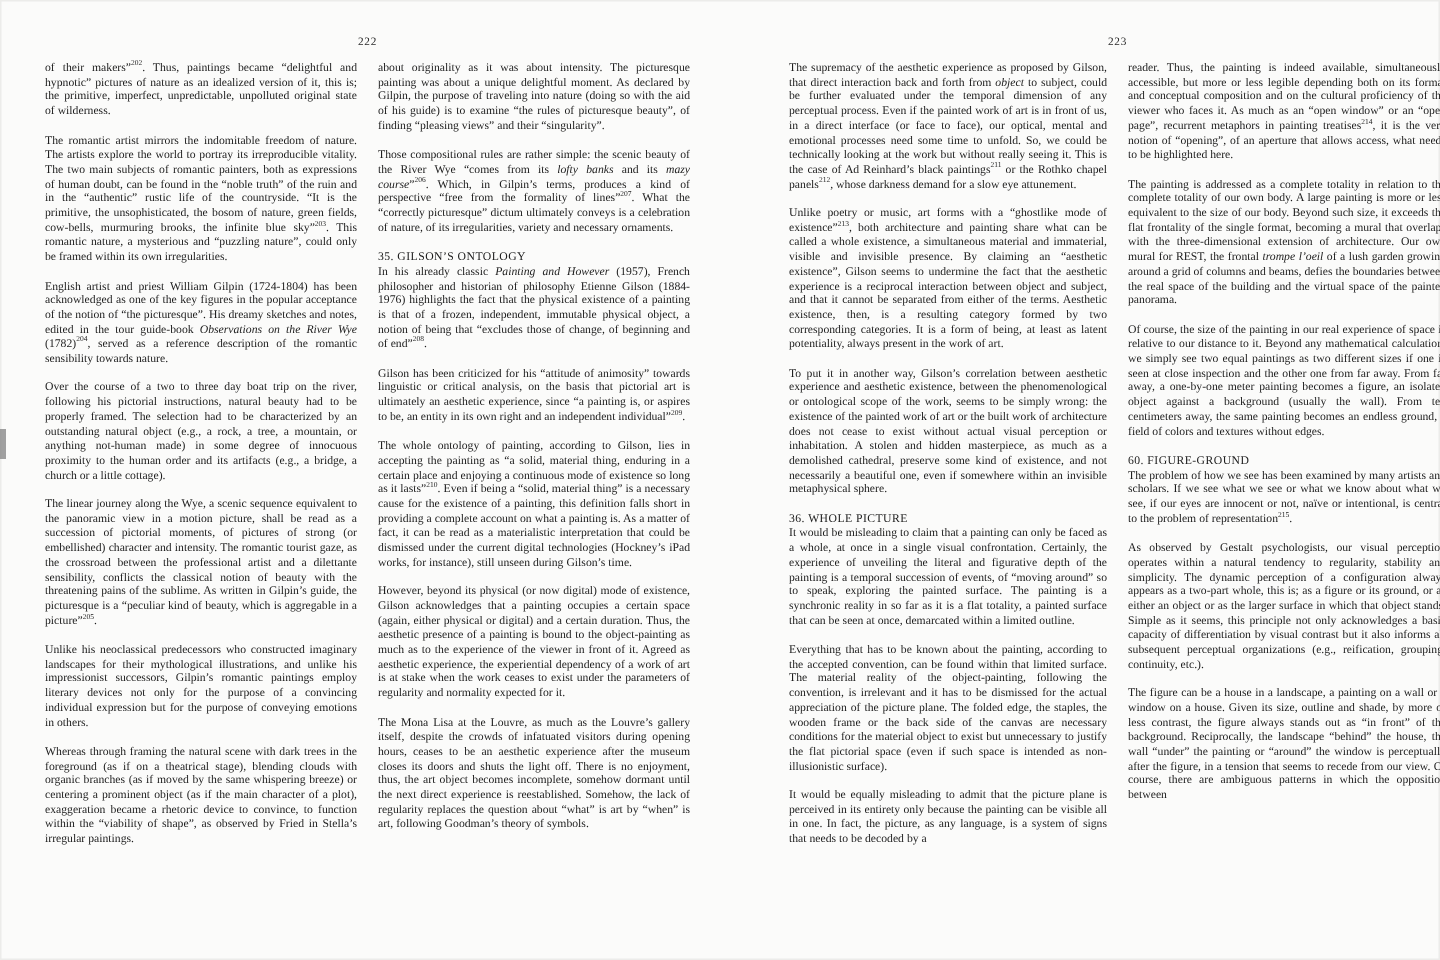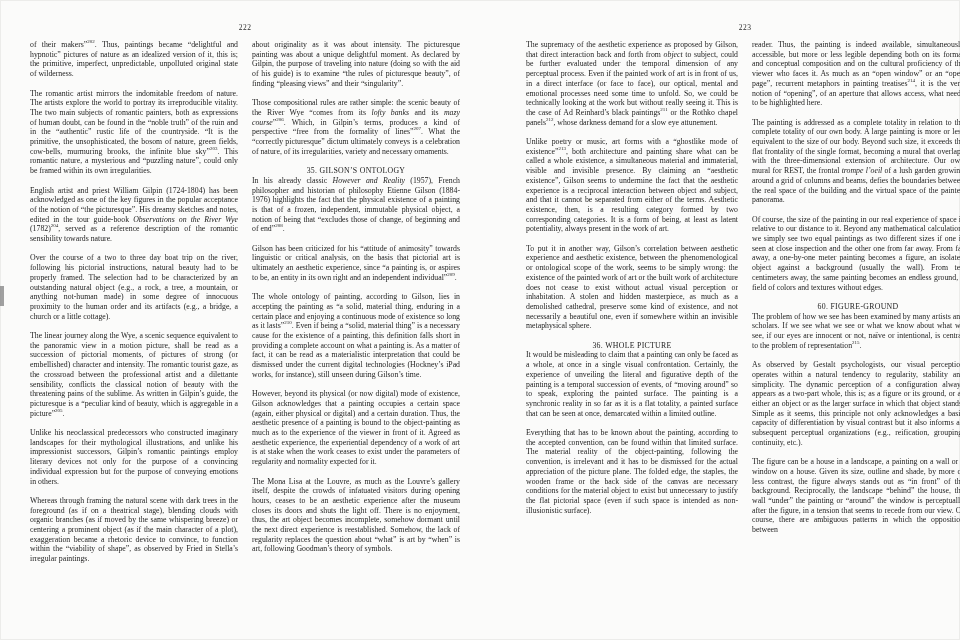--- a/index.html
+++ b/index.html
@@ -36,21 +36,21 @@
     color: #1c1c1c;
   }
   .page-right .col { width: 212px; }
   .para { margin: 0 0 9.7px 0; }
   .heading {
     margin: 0;
     font-size: 7.8px;
     line-height: 9.7px;
     font-weight: normal;
     letter-spacing: 0.3px;
-    text-align: center;
+    text-align: left;
   }
   sup {
     font-size: 5px;
     line-height: 0;
     vertical-align: super;
   }
   i { font-style: italic; }
   .edge-mark {
     position: absolute;
     left: 0; top: 286px;
@@ -73,39 +73,40 @@
           <p class="para">English artist and priest William Gilpin (1724-1804) has been acknowledged as one of the key figures in the popular acceptance of the notion of “the picturesque”. His dreamy sketches and notes, edited in the tour guide-book <i>Observations on the River Wye</i> (1782)<sup>204</sup>, served as a reference description of the romantic sensibility towards nature.</p>
           <p class="para">Over the course of a two to three day boat trip on the river, following his pictorial instructions, natural beauty had to be properly framed. The selection had to be characterized by an outstanding natural object (e.g., a rock, a tree, a mountain, or anything not-human made) in some degree of innocuous proximity to the human order and its artifacts (e.g., a bridge, a church or a little cottage).</p>
           <p class="para">The linear journey along the Wye, a scenic sequence equivalent to the panoramic view in a motion picture, shall be read as a succession of pictorial moments, of pictures of strong (or embellished) character and intensity. The romantic tourist gaze, as the crossroad between the professional artist and a dilettante sensibility, conflicts the classical notion of beauty with the threatening pains of the sublime. As written in Gilpin’s guide, the picturesque is a “peculiar kind of beauty, which is aggregable in a picture”<sup>205</sup>.</p>
           <p class="para">Unlike his neoclassical predecessors who constructed imaginary landscapes for their mythological illustrations, and unlike his impressionist successors, Gilpin’s romantic paintings employ literary devices not only for the purpose of a convincing individual expression but for the purpose of conveying emotions in others.</p>
           <p class="para">Whereas through framing the natural scene with dark trees in the foreground (as if on a theatrical stage), blending clouds with organic branches (as if moved by the same whispering breeze) or centering a prominent object (as if the main character of a plot), exaggeration became a rhetoric device to convince, to function within the “viability of shape”, as observed by Fried in Stella’s irregular paintings.</p>
         </div>
       <div class="col">
           <p class="para">about originality as it was about intensity. The picturesque painting was about a unique delightful moment. As declared by Gilpin, the purpose of traveling into nature (doing so with the aid of his guide) is to examine “the rules of picturesque beauty”, of finding “pleasing views” and their “singularity”.</p>
           <p class="para">Those compositional rules are rather simple: the scenic beauty of the River Wye “comes from its <i>lofty banks</i> and its <i>mazy course</i>”<sup>206</sup>. Which, in Gilpin’s terms, produces a kind of perspective “free from the formality of lines”<sup>207</sup>. What the “correctly picturesque” dictum ultimately conveys is a celebration of nature, of its irregularities, variety and necessary ornaments.</p>
           <h3 class="heading">35. GILSON’S ONTOLOGY</h3>
-          <p class="para">In his already classic <i>However and Reality</i> (1957), French philosopher and historian of philosophy Etienne Gilson (1884-1976) highlights the fact that the physical existence of a painting is that of a frozen, independent, immutable physical object, a notion of being that “excludes those of change, of beginning and of end”<sup>208</sup>.</p>
+          <p class="para">In his already classic <i>Painting and However</i> (1957), French philosopher and historian of philosophy Etienne Gilson (1884-1976) highlights the fact that the physical existence of a painting is that of a frozen, independent, immutable physical object, a notion of being that “excludes those of change, of beginning and of end”<sup>208</sup>.</p>
           <p class="para">Gilson has been criticized for his “attitude of animosity” towards linguistic or critical analysis, on the basis that pictorial art is ultimately an aesthetic experience, since “a painting is, or aspires to be, an entity in its own right and an independent individual”<sup>209</sup>.</p>
           <p class="para">The whole ontology of painting, according to Gilson, lies in accepting the painting as “a solid, material thing, enduring in a certain place and enjoying a continuous mode of existence so long as it lasts”<sup>210</sup>. Even if being a “solid, material thing” is a necessary cause for the existence of a painting, this definition falls short in providing a complete account on what a painting is. As a matter of fact, it can be read as a materialistic interpretation that could be dismissed under the current digital technologies (Hockney’s iPad works, for instance), still unseen during Gilson’s time.</p>
           <p class="para">However, beyond its physical (or now digital) mode of existence, Gilson acknowledges that a painting occupies a certain space (again, either physical or digital) and a certain duration. Thus, the aesthetic presence of a painting is bound to the object-painting as much as to the experience of the viewer in front of it. Agreed as aesthetic experience, the experiential dependency of a work of art is at stake when the work ceases to exist under the parameters of regularity and normality expected for it.</p>
           <p class="para">The Mona Lisa at the Louvre, as much as the Louvre’s gallery itself, despite the crowds of infatuated visitors during opening hours, ceases to be an aesthetic experience after the museum closes its doors and shuts the light off. There is no enjoyment, thus, the art object becomes incomplete, somehow dormant until the next direct experience is reestablished. Somehow, the lack of regularity replaces the question about “what” is art by “when” is art, following Goodman’s theory of symbols.</p>
         </div>
     </div>
   </section>
 
   <section class="page page-right">
     <div class="page-number">223</div>
     <div class="columns">
       <div class="col">
           <p class="para">The supremacy of the aesthetic experience as proposed by Gilson, that direct interaction back and forth from <i>object</i> to subject, could be further evaluated under the temporal dimension of any perceptual process. Even if the painted work of art is in front of us, in a direct interface (or face to face), our optical, mental and emotional processes need some time to unfold. So, we could be technically looking at the work but without really seeing it. This is the case of Ad Reinhard’s black paintings<sup>211</sup> or the Rothko chapel panels<sup>212</sup>, whose darkness demand for a slow eye attunement.</p>
           <p class="para">Unlike poetry or music, art forms with a “ghostlike mode of existence”<sup>213</sup>, both architecture and painting share what can be called a whole existence, a simultaneous material and immaterial, visible and invisible presence. By claiming an “aesthetic existence”, Gilson seems to undermine the fact that the aesthetic experience is a reciprocal interaction between object and subject, and that it cannot be separated from either of the terms. Aesthetic existence, then, is a resulting category formed by two corresponding categories. It is a form of being, at least as latent potentiality, always present in the work of art.</p>
           <p class="para">To put it in another way, Gilson’s correlation between aesthetic experience and aesthetic existence, between the phenomenological or ontological scope of the work, seems to be simply wrong: the existence of the painted work of art or the built work of architecture does not cease to exist without actual visual perception or inhabitation. A stolen and hidden masterpiece, as much as a demolished cathedral, preserve some kind of existence, and not necessarily a beautiful one, even if somewhere within an invisible metaphysical sphere.</p>
           <h3 class="heading">36. WHOLE PICTURE</h3>
           <p class="para">It would be misleading to claim that a painting can only be faced as a whole, at once in a single visual confrontation. Certainly, the experience of unveiling the literal and figurative depth of the painting is a temporal succession of events, of “moving around” so to speak, exploring the painted surface. The painting is a synchronic reality in so far as it is a flat totality, a painted surface that can be seen at once, demarcated within a limited outline.</p>
           <p class="para">Everything that has to be known about the painting, according to the accepted convention, can be found within that limited surface. The material reality of the object-painting, following the convention, is irrelevant and it has to be dismissed for the actual appreciation of the picture plane. The folded edge, the staples, the wooden frame or the back side of the canvas are necessary conditions for the material object to exist but unnecessary to justify the flat pictorial space (even if such space is intended as non-illusionistic surface).</p>
+          <p class="para">It would be equally misleading to admit that the picture plane is perceived in its entirety only because the painting can be visible all in one. In fact, the picture, as any language, is a system of signs that needs to be decoded by a</p>
         </div>
       <div class="col">
           <p class="para">reader. Thus, the painting is indeed available, simultaneously accessible, but more or less legible depending both on its formal and conceptual composition and on the cultural proficiency of the viewer who faces it. As much as an “open window” or an “open page”, recurrent metaphors in painting treatises<sup>214</sup>, it is the very notion of “opening”, of an aperture that allows access, what needs to be highlighted here.</p>
           <p class="para">The painting is addressed as a complete totality in relation to the complete totality of our own body. A large painting is more or less equivalent to the size of our body. Beyond such size, it exceeds the flat frontality of the single format, becoming a mural that overlaps with the three-dimensional extension of architecture. Our own mural for REST, the frontal <i>trompe l’oeil</i> of a lush garden growing around a grid of columns and beams, defies the boundaries between the real space of the building and the virtual space of the painted panorama.</p>
           <p class="para">Of course, the size of the painting in our real experience of space is relative to our distance to it. Beyond any mathematical calculation, we simply see two equal paintings as two different sizes if one is seen at close inspection and the other one from far away. From far away, a one-by-one meter painting becomes a figure, an isolated object against a background (usually the wall). From ten centimeters away, the same painting becomes an endless ground, a field of colors and textures without edges.</p>
           <h3 class="heading">60. FIGURE-GROUND</h3>
           <p class="para">The problem of how we see has been examined by many artists and scholars. If we see what we see or what we know about what we see, if our eyes are innocent or not, naïve or intentional, is central to the problem of representation<sup>215</sup>.</p>
           <p class="para">As observed by Gestalt psychologists, our visual perception operates within a natural tendency to regularity, stability and simplicity. The dynamic perception of a configuration always appears as a two-part whole, this is; as a figure or its ground, or as either an object or as the larger surface in which that object stands. Simple as it seems, this principle not only acknowledges a basic capacity of differentiation by visual contrast but it also informs all subsequent perceptual organizations (e.g., reification, grouping, continuity, etc.).</p>
           <p class="para">The figure can be a house in a landscape, a painting on a wall or a window on a house. Given its size, outline and shade, by more or less contrast, the figure always stands out as “in front” of the background. Reciprocally, the landscape “behind” the house, the wall “under” the painting or “around” the window is perceptually after the figure, in a tension that seems to recede from our view. Of course, there are ambiguous patterns in which the opposition between</p>
         </div>

